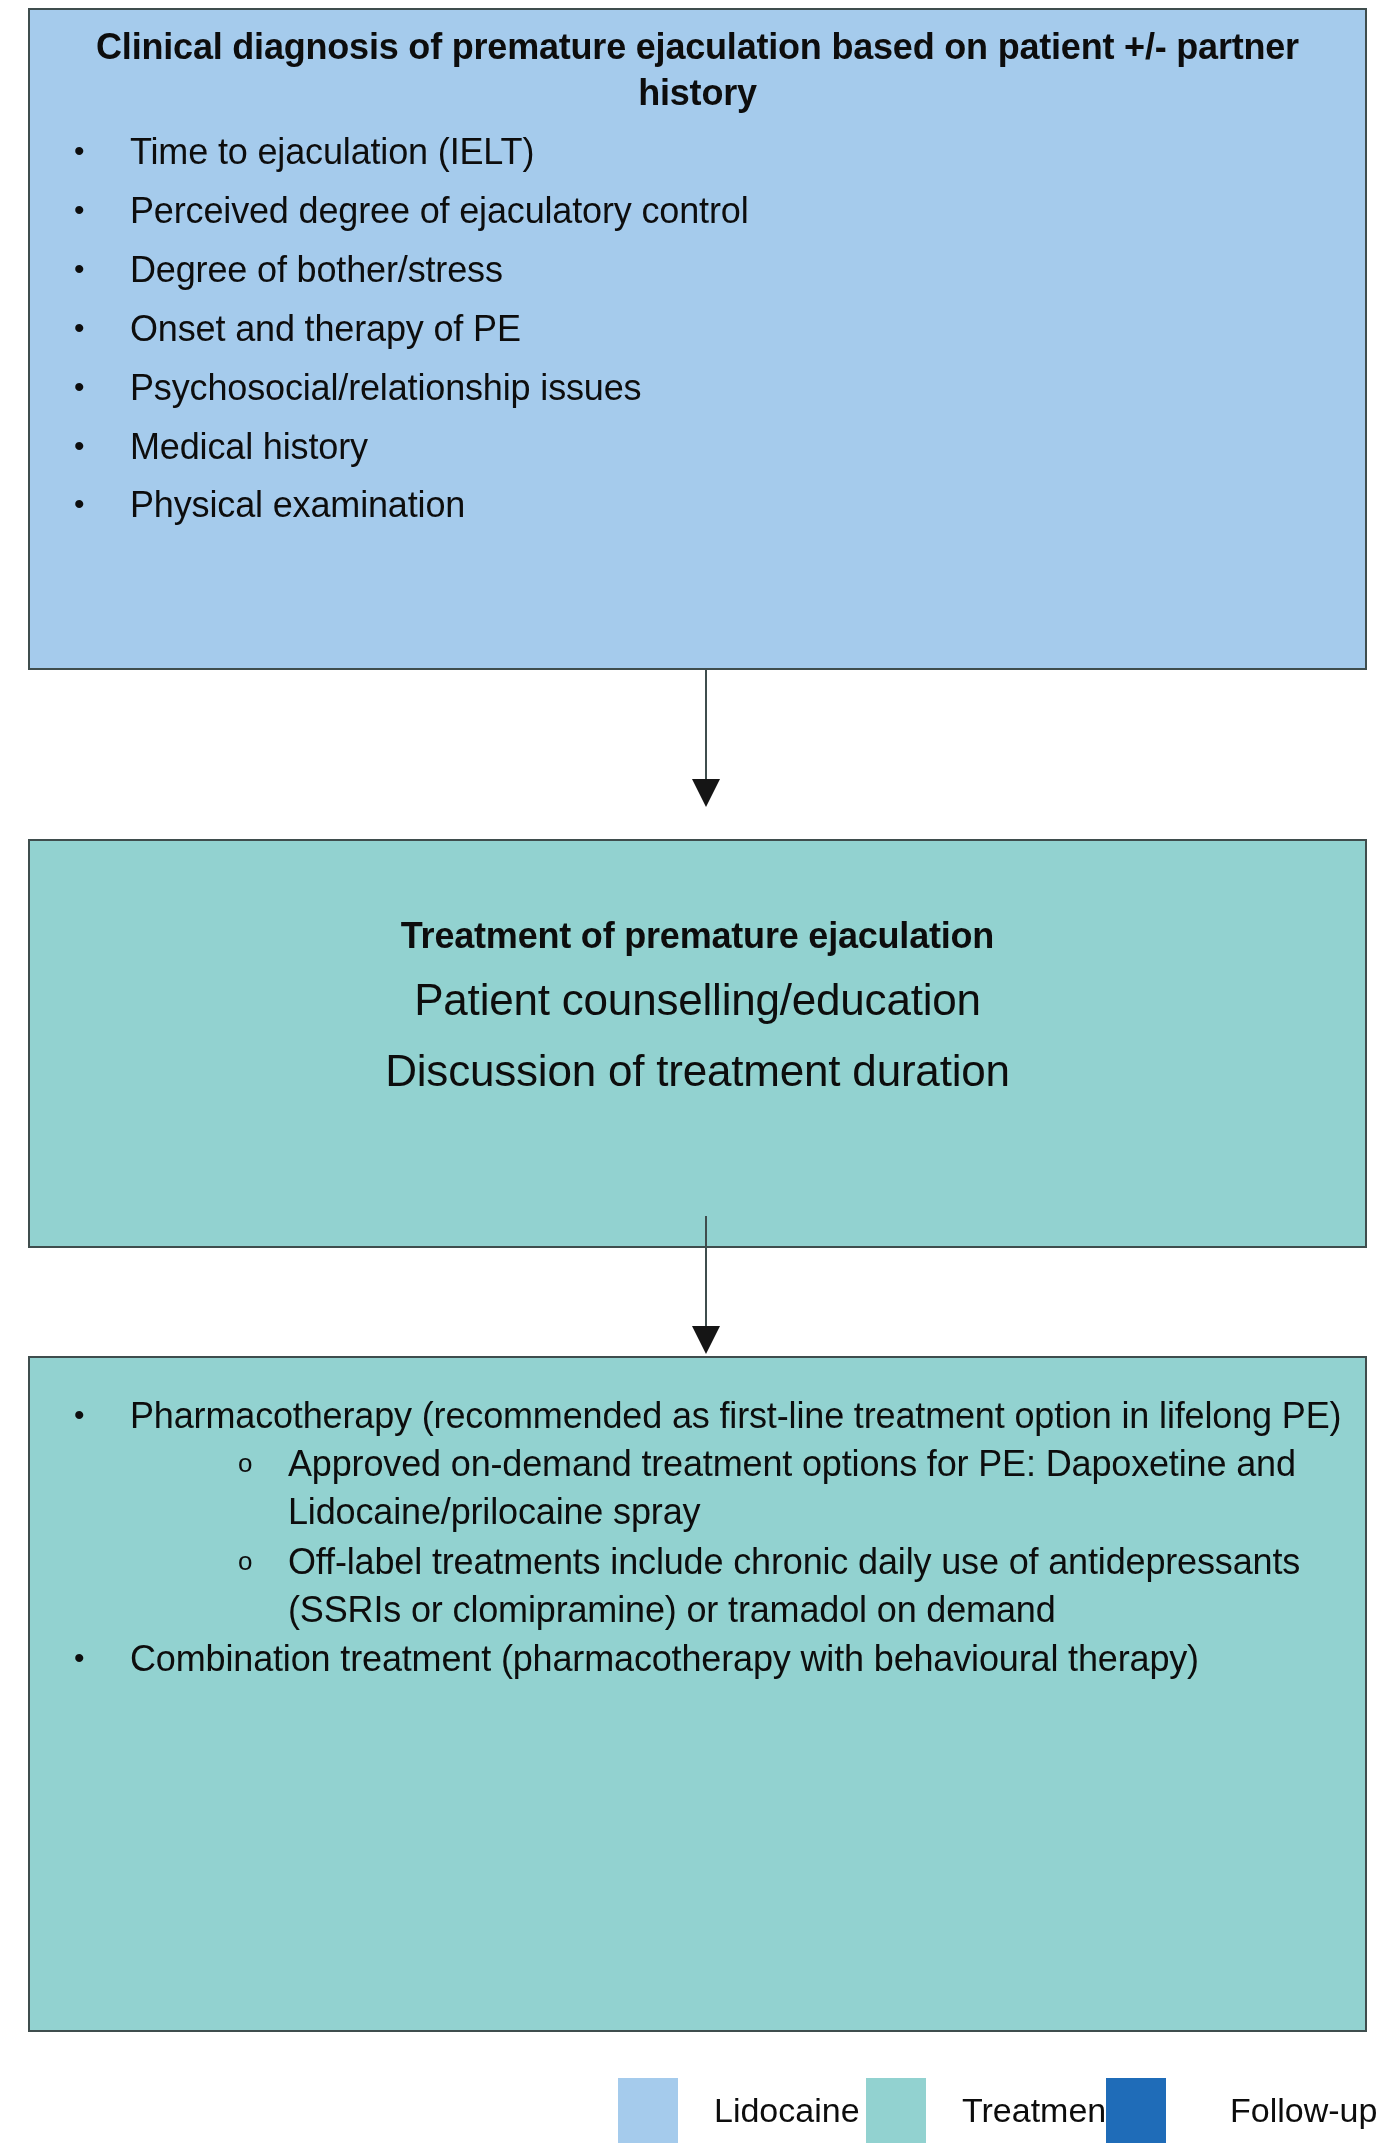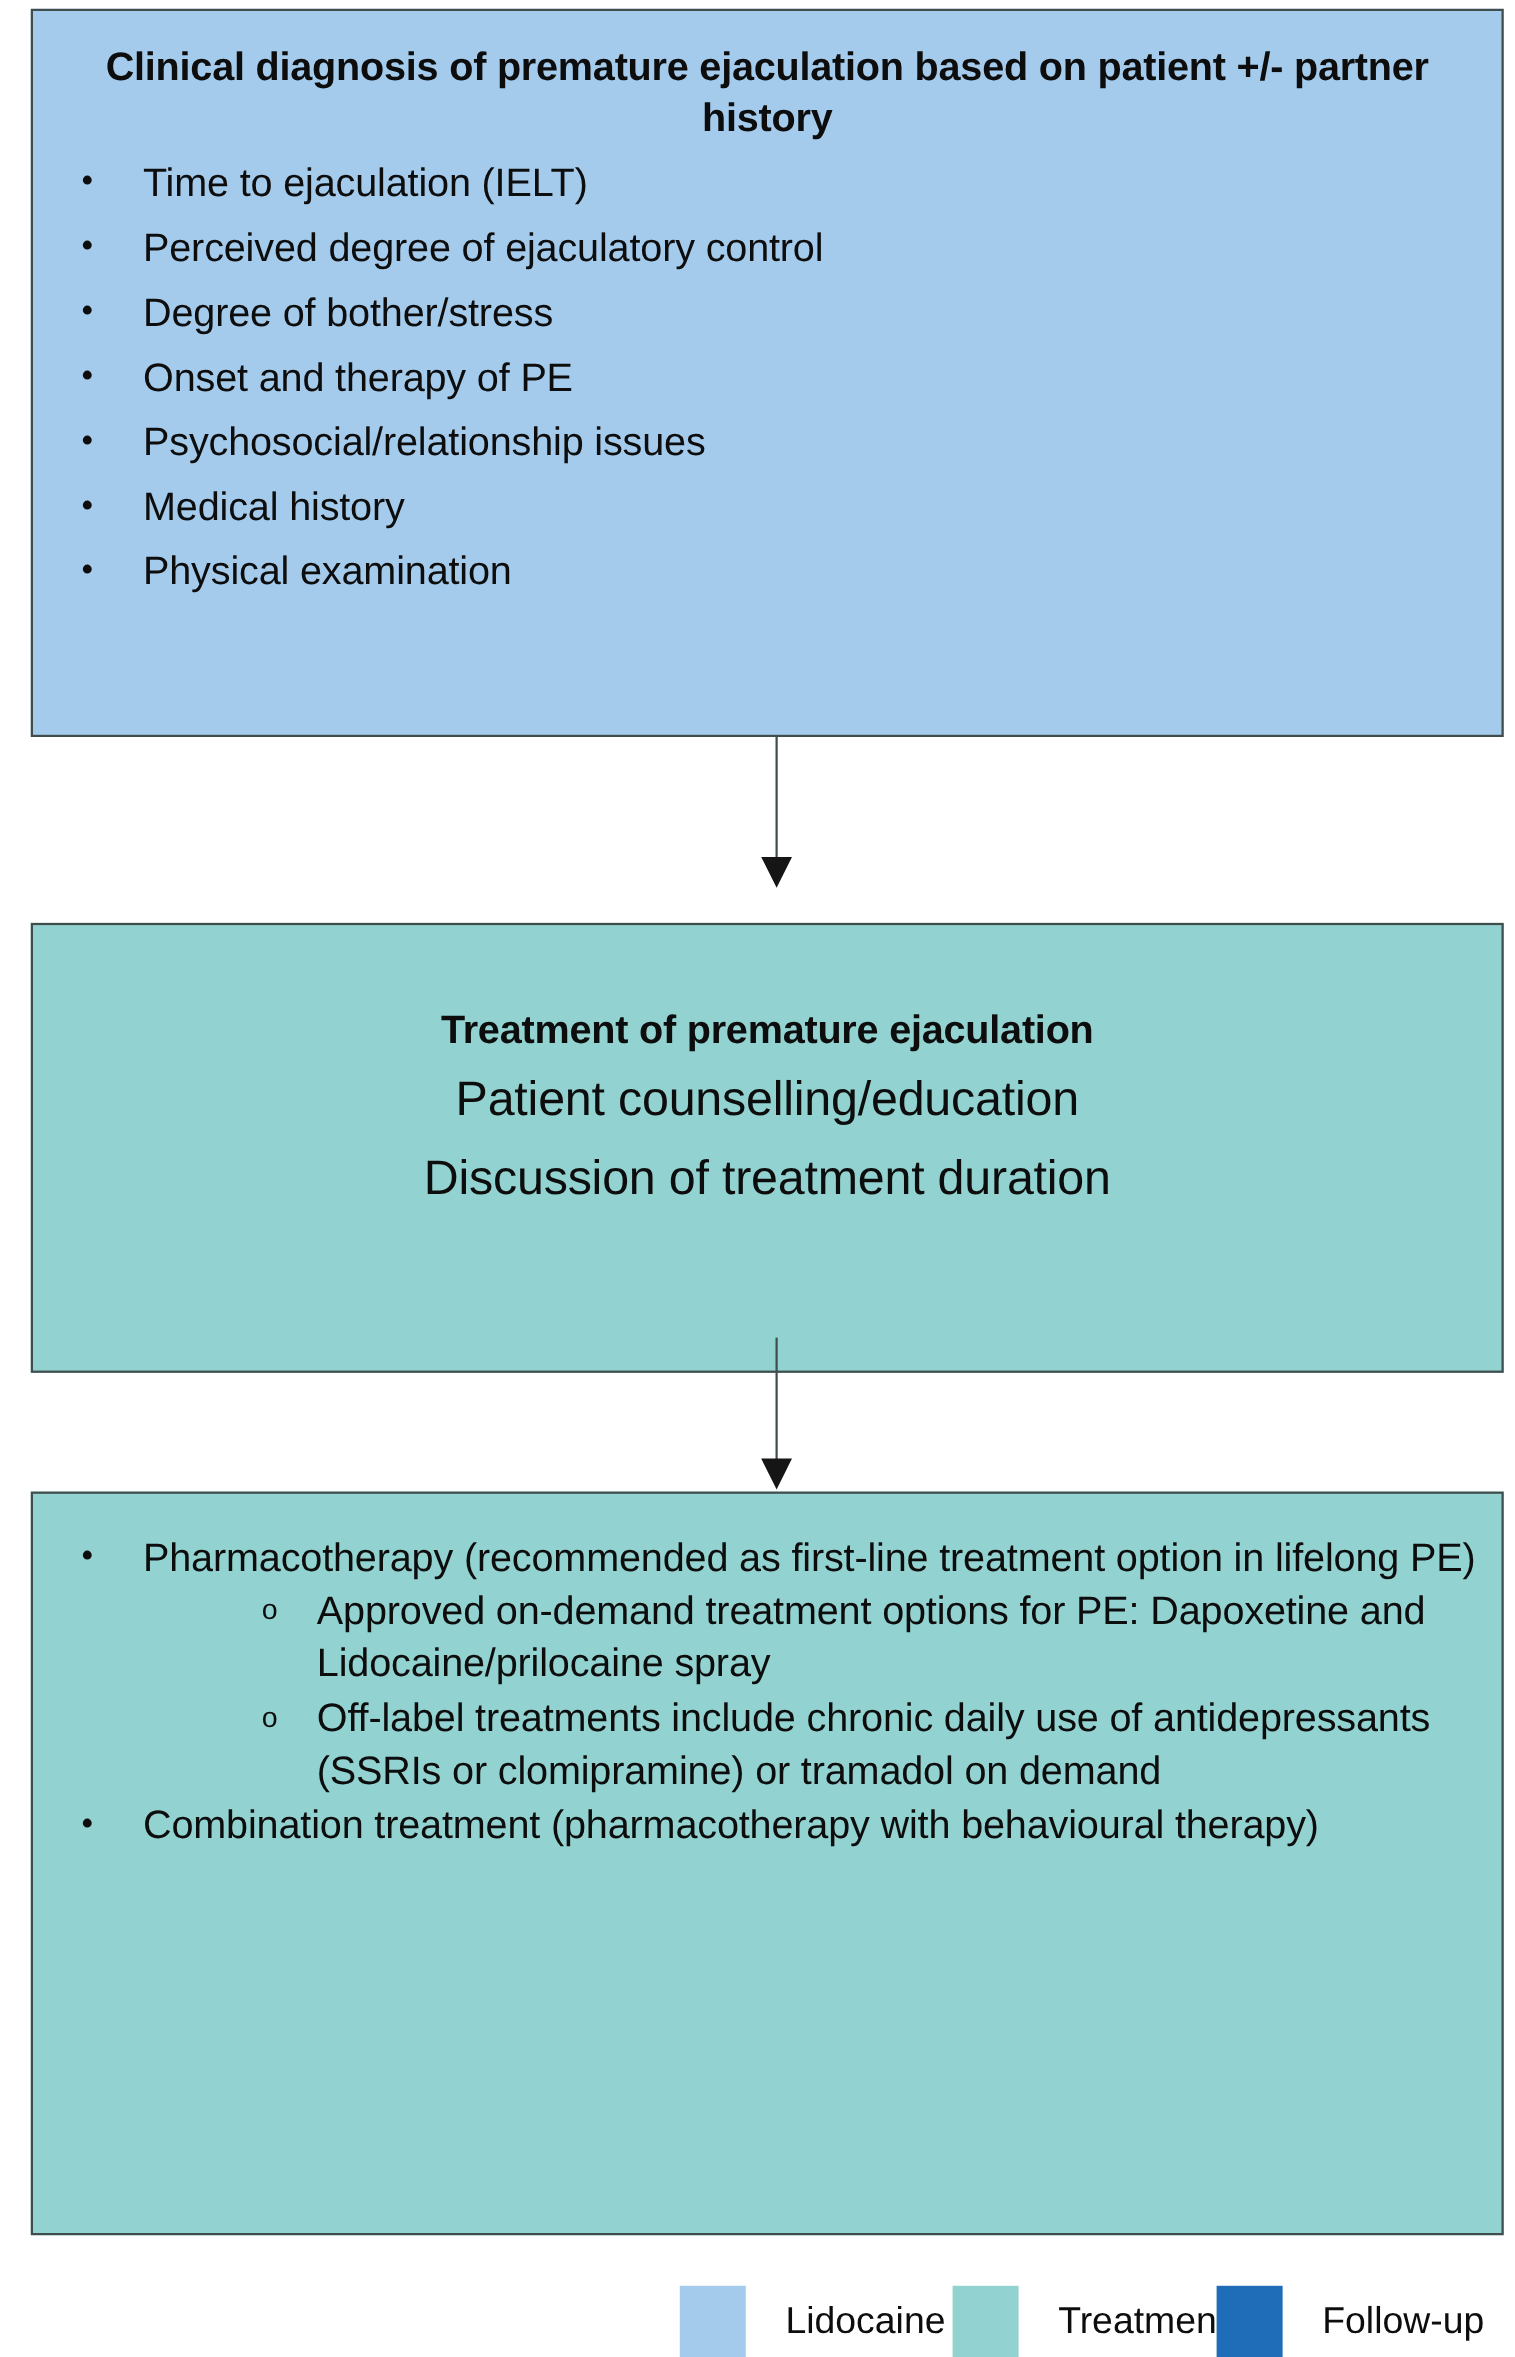--- a/index.html
+++ b/index.html
@@ -83,21 +83,21 @@
     left: 108px;
     top: 0;
     font-size: 26px;
     line-height: 1.8;
   }
 
   
   #box-diagnosis {
     top: 8px;
     height: 662px;
-    padding-top: 28px;
+    padding-top: 14px;
   }
   #box-diagnosis .box-title { margin-bottom: 12px; }
   #box-diagnosis ul.bullets > li { margin-bottom: 11px; }
 
   
   .arrow {
     position: absolute;
     left: 697px;
     width: 18px;
   }
@@ -166,21 +166,21 @@
   .legend-label {
     font-size: 34px;
     letter-spacing: 0px;
     margin-left: 36px;
     white-space: nowrap;
     line-height: 1;
     padding-bottom: 2px;
   }
   #legend-diagnosis { left: 618px; }
   #legend-treatment { left: 866px; }
-  #legend-followup  { left: 1106px; }
+  #legend-followup  { left: 1106px; gap: 28px; }
 </style>
 </head>
 <body>
 
 <div class="flow-box box-diagnosis" id="box-diagnosis">
   <div class="box-title">Clinical diagnosis of premature ejaculation based on patient +/- partner history</div>
   <ul class="bullets">
     <li>
       <span class="bullet-glyph">•</span>
       <span>Time to ejaculation (IELT)</span>

